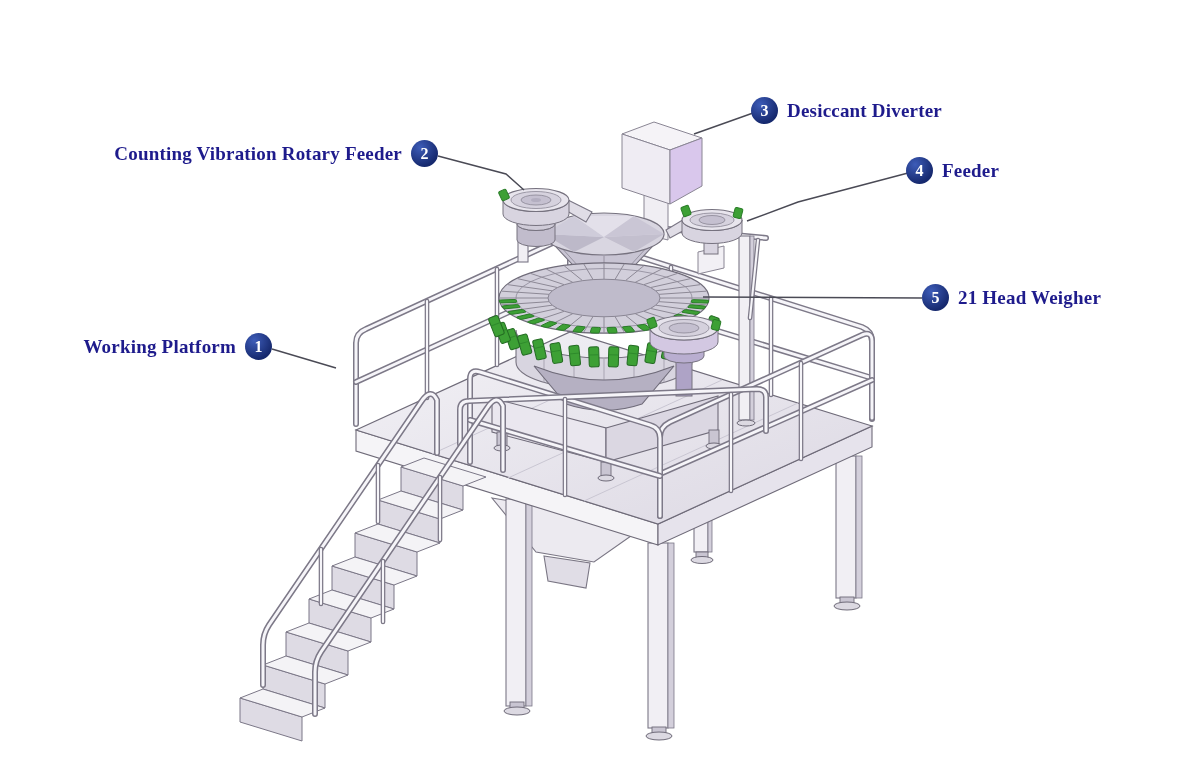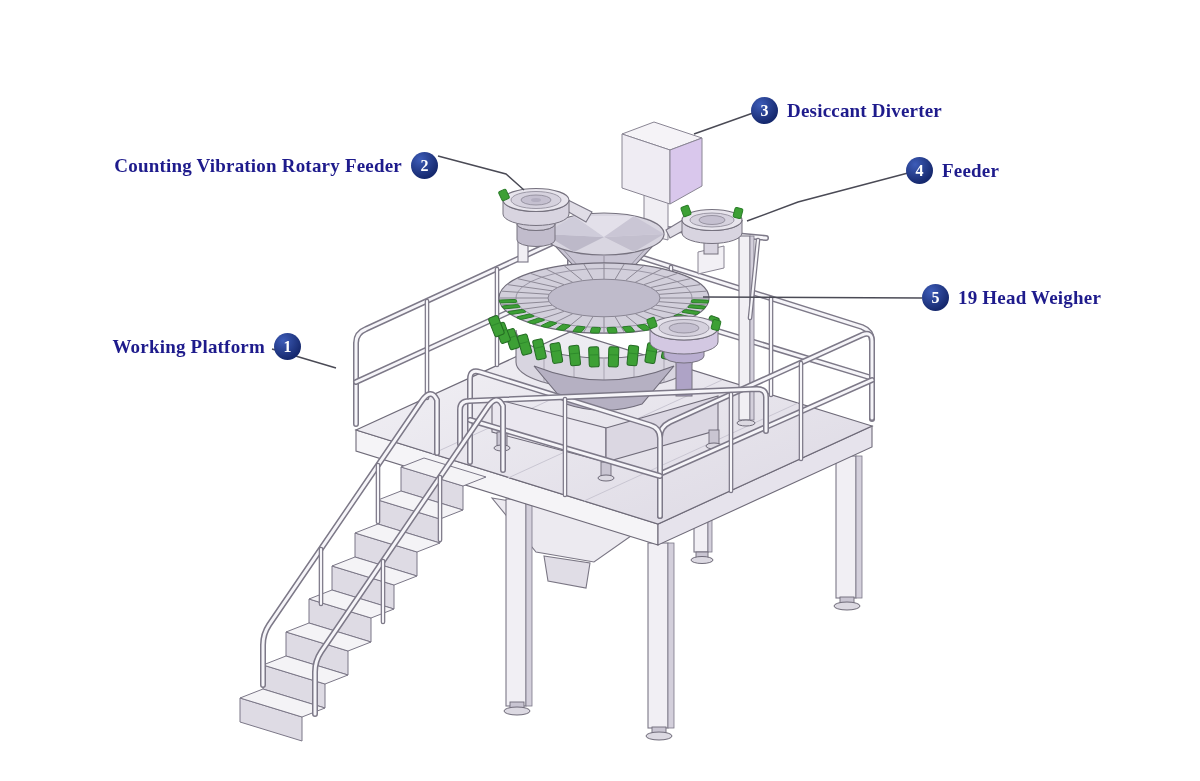--- a/index.html
+++ b/index.html
@@ -372,38 +372,38 @@
 
   <g>
     <path class="leader" d="M272,349 L336,368"></path>
     <path class="leader" d="M438,156 L506,174 L524,190"></path>
     <path class="leader" d="M753,113 L694,134"></path>
     <path class="leader" d="M908,173 L798,202 L747,221"></path>
     <path class="leader" d="M922,298 L703,297"></path>
   </g>
 </svg>
 
-<div class="callout" style="right:899px;top:333px">
+<div class="callout" style="right:928px;top:333px">
   <span class="callout-text">Working Platform</span>
   <span class="badge">1</span>
 </div>
 
-<div class="callout" style="right:762px;top:152px">
+<div class="callout" style="right:762px;top:140px">
   <span class="callout-text">Counting Vibration Rotary Feeder</span>
   <span class="badge">2</span>
 </div>
 
 <div class="callout" style="left:751px;top:97px">
   <span class="badge">3</span>
   <span class="callout-text">Desiccant Diverter</span>
 </div>
 
 <div class="callout" style="left:906px;top:157px">
   <span class="badge">4</span>
   <span class="callout-text">Feeder</span>
 </div>
 
 <div class="callout" style="left:922px;top:284px">
   <span class="badge">5</span>
-  <span class="callout-text">19 Head Weigher</span>
+  <span class="callout-text">21 Head Weigher</span>
 </div>
 
 </div>
 
 </body></html>

